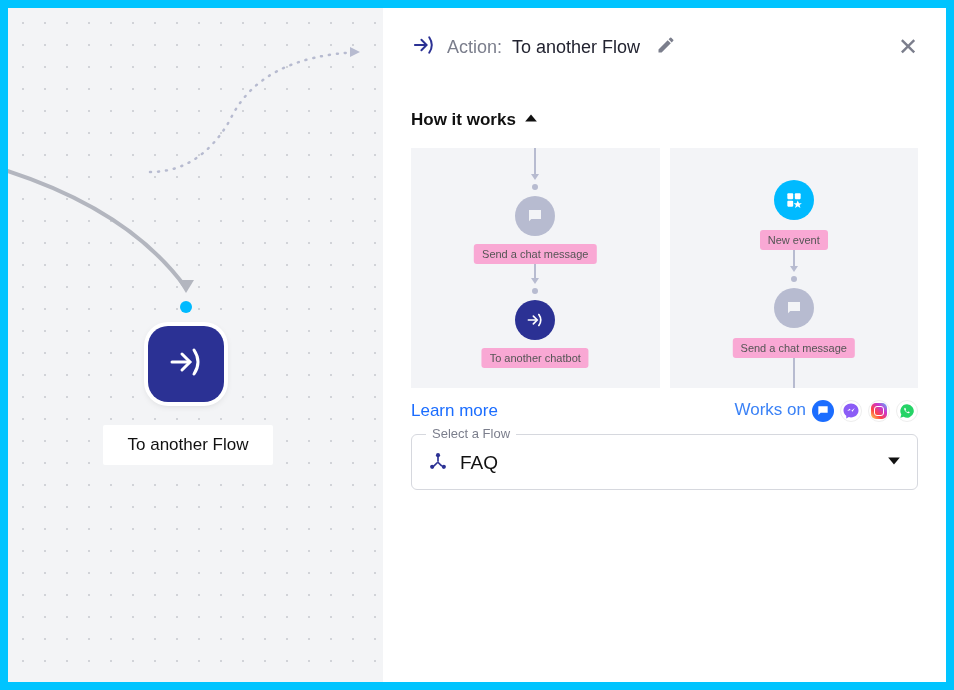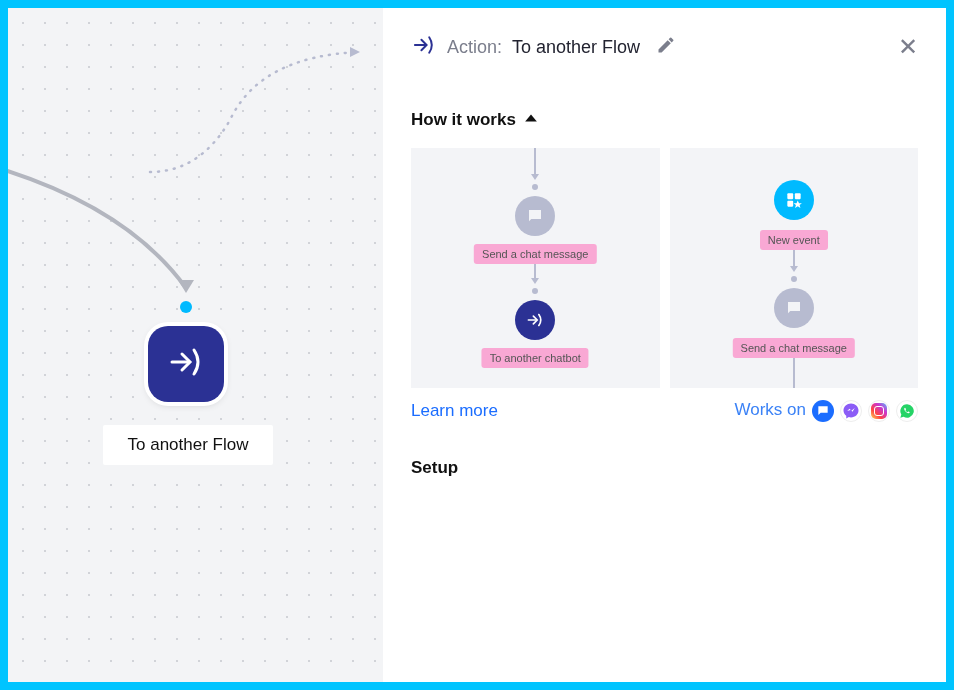--- a/index.html
+++ b/index.html
@@ -209,17 +209,37 @@
           </span>
         <span class="chip c4">
           <svg viewBox="0 0 24 24">
               <path d="M12 2a10 10 0 0 0-8.5 15.2L2 22l4.9-1.5A10 10 0 1 0 12 2z" fill="#25d366"></path>
               <path d="M9 7c-.4 0-.8.3-1 .8-.3.9-.2 2.3.8 3.8 1.2 1.8 3 3.2 5 3.6.9.2 1.6-.1 2-.6.3-.4.2-.9-.1-1.1l-1.4-.7c-.3-.1-.6 0-.8.2l-.4.5c-.2.2-.5.3-.8.1-1-.5-1.9-1.3-2.5-2.3-.2-.3-.1-.6.1-.8l.4-.4c.2-.2.2-.5.1-.8l-.6-1.5c-.1-.4-.5-.8-.8-.8z" fill="#fff"></path>
             </svg>
         </span>
       </span>
     </div>
 
-    <div class="setup-label">Setup</div>
-
+
+    <div class="select-wrap">
+      <span class="select-float">Select a Flow</span>
+      <span>
+        <svg class="flowi" viewBox="0 0 24 24">
+            <g fill="#2b3194">
+              <circle cx="12" cy="5" r="2.5"></circle>
+              <circle cx="5" cy="19" r="2.5"></circle>
+              <circle cx="19" cy="19" r="2.5"></circle>
+              <path d="M11 7h2v6h-2z"></path>
+              <path d="M6.2 17.5 11 12.8l1.4 1.4-4.8 4.7z"></path>
+              <path d="M12.6 12.8l4.8 4.7-1.4 1.4-4.8-4.7z"></path>
+            </g>
+          </svg>
+      </span>
+      <span class="selval">FAQ</span>
+      <span class="caret">
+        <svg viewBox="0 0 12 12">
+            <polygon points="1,3 11,3 6,9" fill="#111"></polygon>
+          </svg>
+      </span>
+    </div>
 
   </div>
 </div>
 
 </body></html>

